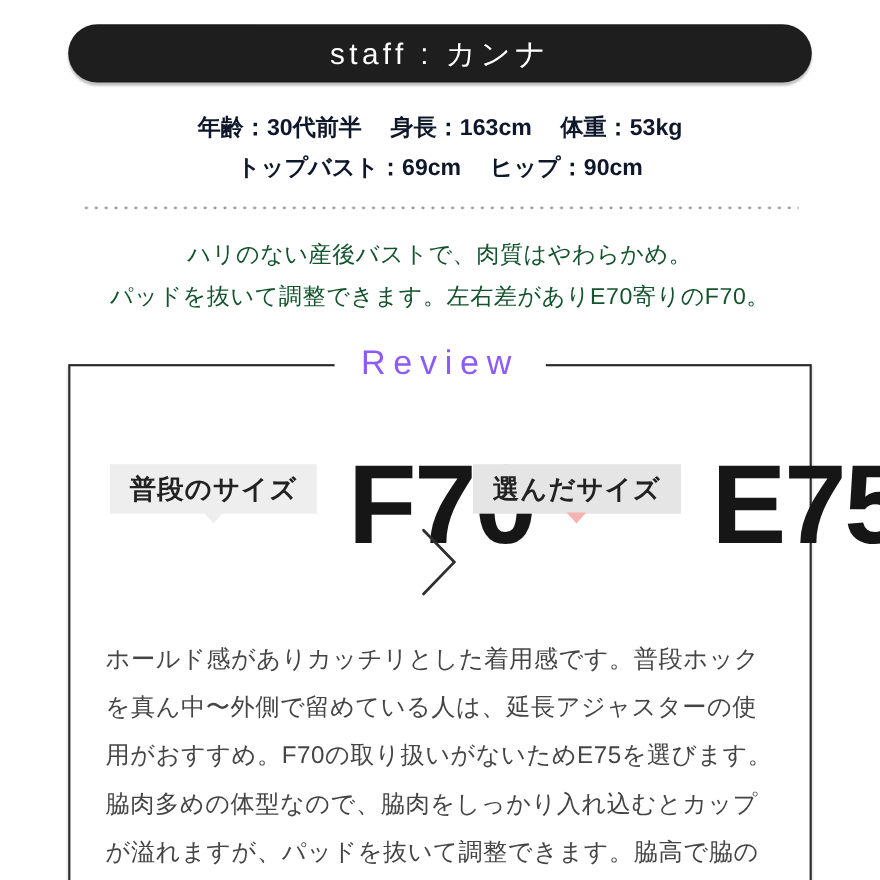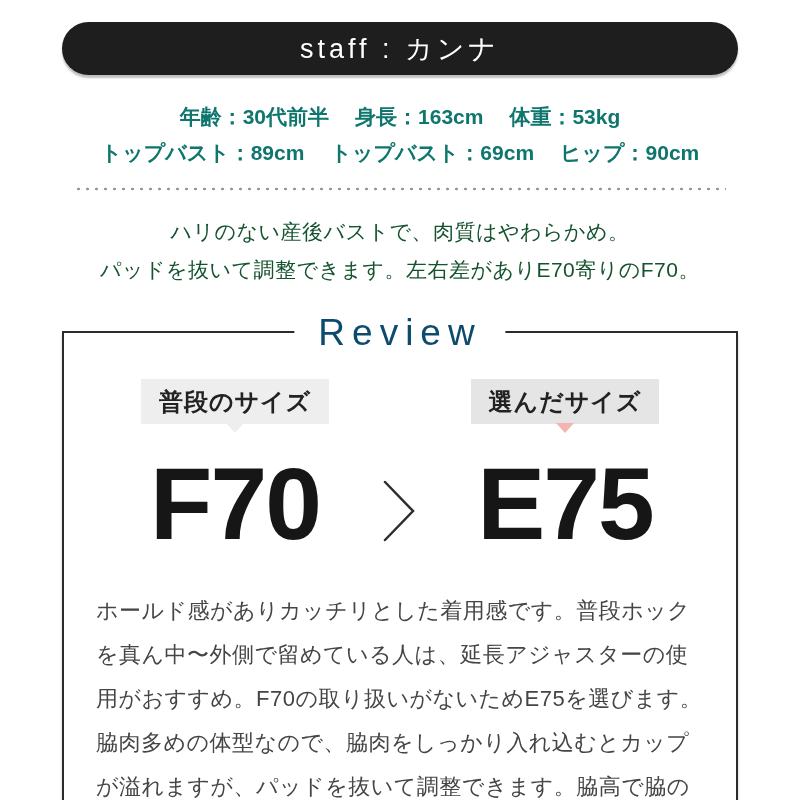--- a/index.html
+++ b/index.html
@@ -32,21 +32,21 @@
     justify-content: center;
     font-size: 27px;
     letter-spacing: 4px;
     box-shadow: 0 3px 2px rgba(0,0,0,0.25);
   }
 
   
   .profile {
     margin-top: 24px;
     font-weight: bold;
-    color: #0f766e;
+    color: #0f172a;
     font-size: 21px;
   }
   .profile-row {
     display: flex;
     justify-content: center;
     gap: 26px;
     line-height: 36px;
     white-space: nowrap;
   }
 
@@ -80,38 +80,39 @@
     background: #ffffff;
     box-shadow: 0 3px 3px rgba(0,0,0,0.18);
   }
   .review-title {
     position: absolute;
     top: -21px;
     left: 50%;
     transform: translateX(-50%);
     background: #ffffff;
     padding: 0 24px;
-    font-size: 37px;
+    font-size: 31px;
     letter-spacing: 7px;
-    color: #0c4a6e;
+    color: #8b5cf6;
     white-space: nowrap;
   }
 
   
   .sizes-row {
     display: flex;
     justify-content: center;
     align-items: flex-start;
     gap: 10px;
   }
   .size-col {
     width: 270px;
     display: flex;
-    flex-direction: column;
+    flex-direction: row;
     align-items: center;
+    gap: 28px;
   }
   .bubble {
     position: relative;
     font-size: 24px;
     font-weight: bold;
     color: #222222;
     padding: 7px 18px 6px 18px;
     letter-spacing: 1px;
     white-space: nowrap;
   }
@@ -166,21 +167,20 @@
       <span>staff : カンナ</span>
     </div>
 
     <div class="profile">
       <div class="profile-row">
         <span>年齢：30代前半</span>
         <span>身長：163cm</span>
         <span>体重：53kg</span>
       </div>
       <div class="profile-row">
-        <span>トップバスト：89cm</span>
         <span>トップバスト：69cm</span>
         <span>ヒップ：90cm</span>
       </div>
     </div>
 
     <div class="dotted-divider"></div>
 
     <div class="description">
       <div>ハリのない産後バストで、肉質はやわらかめ。</div>
       <div>パッドを抜いて調整できます。左右差がありE70寄りのF70。</div>

